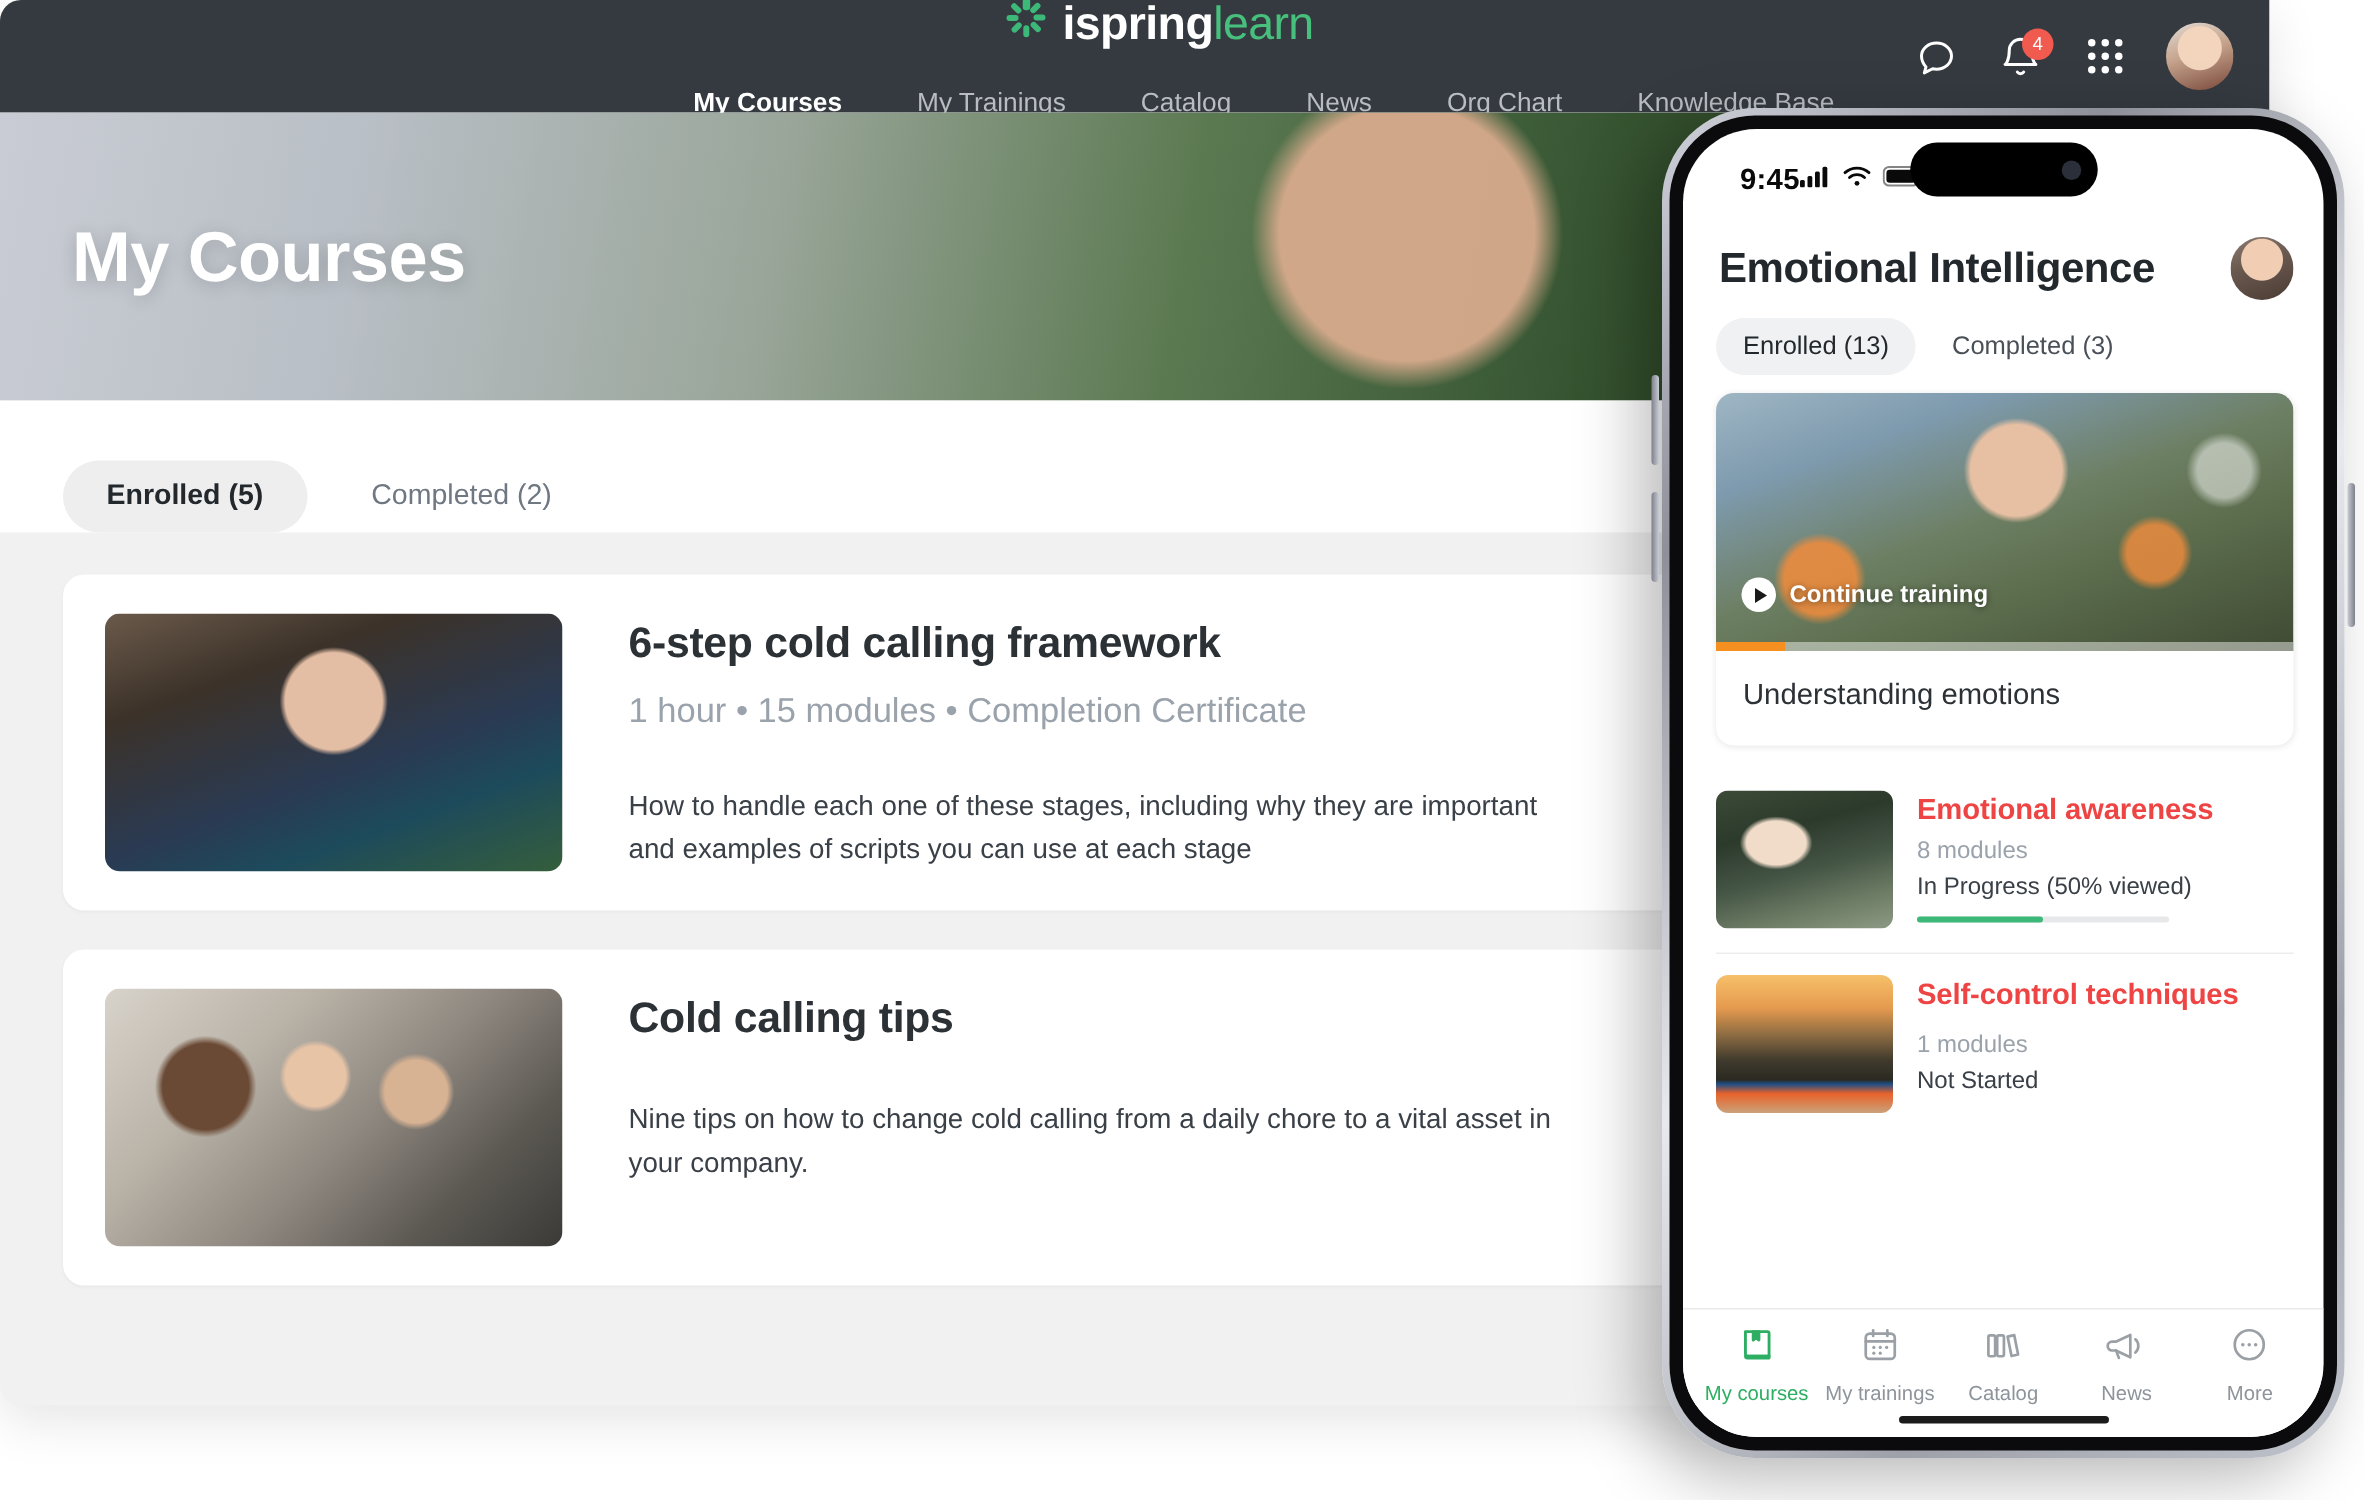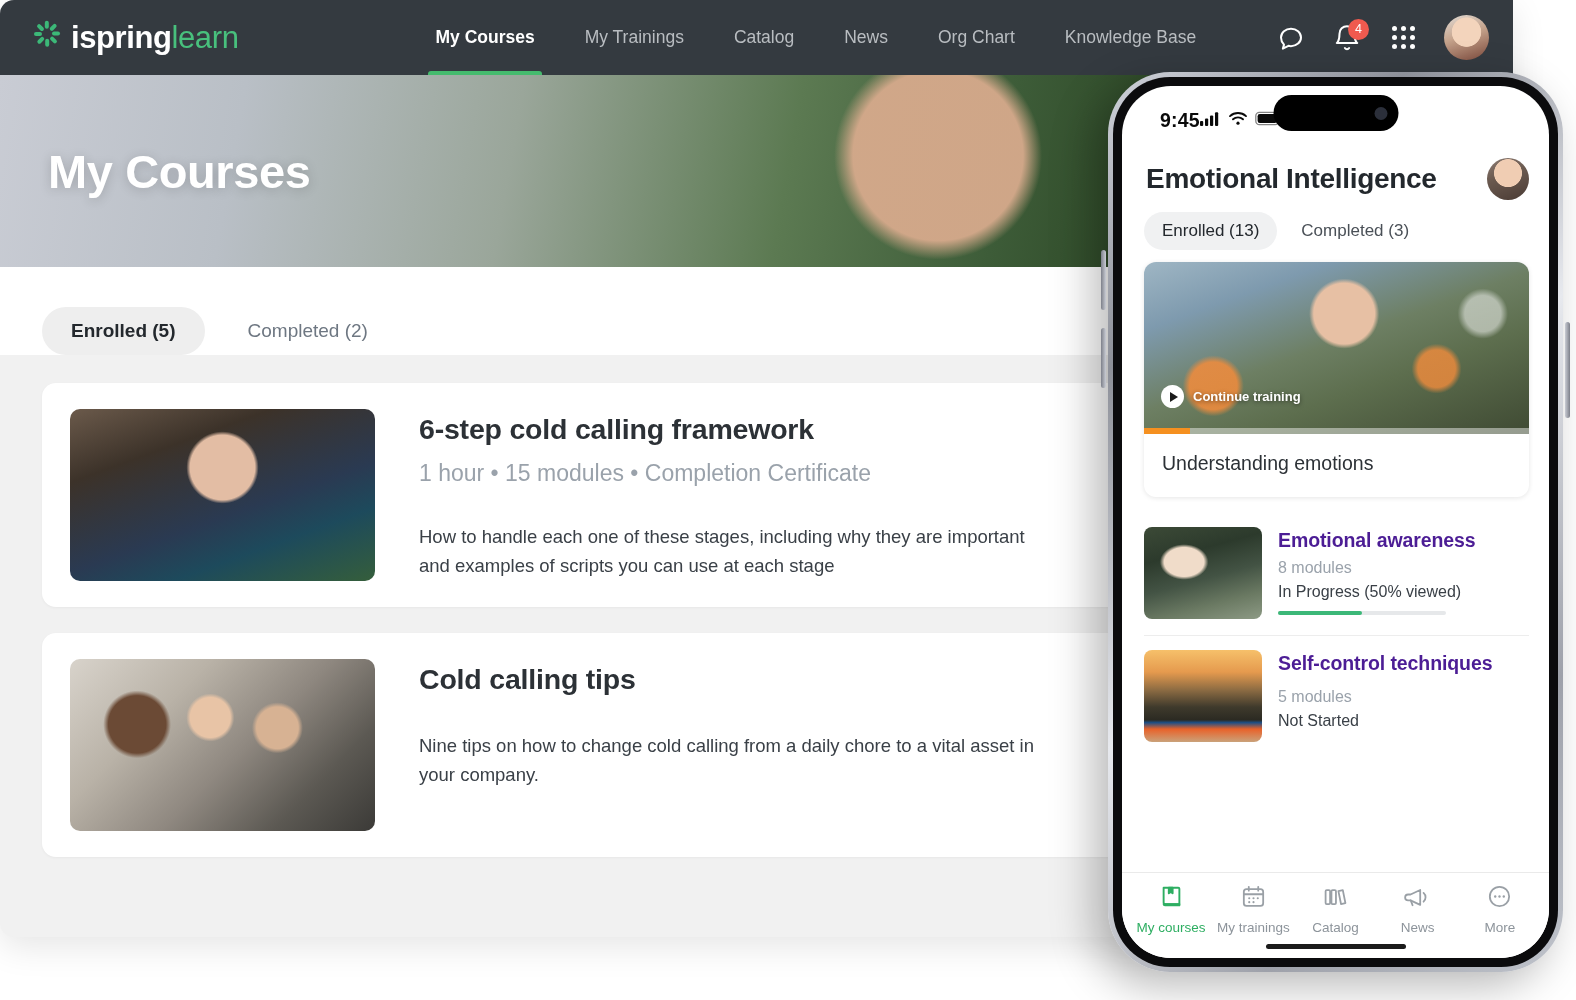--- a/index.html
+++ b/index.html
@@ -16,21 +16,21 @@
     position: absolute; left: 0; top: 0;
     width: 1513px; height: 937px;
     background: #f1f1f1;
     border-radius: 14px 0 0 14px;
     overflow: hidden;
     box-shadow: 0 10px 34px rgba(0,0,0,.10);
   }
   .topbar {
     position: relative; height: 75px;
     background: #343a40;
-    display: flex; align-items: center;
+    display: flex; align-items: center; flex-direction: column;
   }
   .brand { display: flex; align-items: center; margin-left: 32px; gap: 9px; }
   .burst { position: relative; width: 30px; height: 30px; }
   .burst i {
     position: absolute; left: 50%; top: 50%;
     width: 4.4px; height: 8.4px; background: #3cb878;
     border-radius: 2.2px; transform-origin: 50% 0;
   }
   .brand-text { font-size: 31px; font-weight: 700; letter-spacing: -.4px; line-height: 1; }
   .brand-text .a { color: #ffffff; }
@@ -151,30 +151,30 @@
 
   .ph-body { flex: 1; overflow: hidden; padding: 12px 20px 0 22px; }
   .feat-card { border-radius: 12px; overflow: hidden; background: #fff;
     box-shadow: 0 1px 5px rgba(0,0,0,.10); }
   .feat-img { position: relative; height: 172px; overflow: hidden; }
   .cont-row { position: absolute; left: 17px; bottom: 26px; display: flex; align-items: center; gap: 9px; }
   .play { width: 23px; height: 23px; border-radius: 50%; background: #fff;
     display: flex; align-items: center; justify-content: center; }
   .play::after { content: ""; border-left: 8px solid #1a1a1a; border-top: 5px solid transparent;
     border-bottom: 5px solid transparent; margin-left: 3px; }
-  .cont-label { color: #fff; font-size: 13px; font-weight: 700; text-shadow: 0 1px 4px rgba(0,0,0,.5); }
+  .cont-label { color: #fff; font-size: 16px; font-weight: 700; text-shadow: 0 1px 4px rgba(0,0,0,.5); }
   .feat-prog { position: absolute; left: 0; right: 0; bottom: 0; height: 6px; background: rgba(255,255,255,.45); }
   .feat-prog i { display: block; height: 100%; background: #f59020; }
   .feat-name { padding: 18px 18px 22px 18px; font-size: 19.5px; color: #2c3136; }
 
   .ph-list { margin-top: 16px; }
   .ph-item { display: flex; gap: 16px; padding: 14px 0 16px 0; border-bottom: 1px solid #ededed; }
   .ph-thumb { width: 118px; height: 92px; border-radius: 8px; overflow: hidden; flex: 0 0 118px; position: relative; }
   .ph-meta { flex: 1; min-width: 0; padding-top: 2px; }
-  .ph-iname { font-size: 19.5px; font-weight: 700; color: #4c1d95; letter-spacing: -.1px; }
+  .ph-iname { font-size: 19.5px; font-weight: 700; color: #ef4444; letter-spacing: -.1px; }
   .ph-mod { font-size: 16px; color: #9aa2ab; margin-top: 7px; }
   .ph-stat { font-size: 16px; color: #3a4047; margin-top: 6px; }
   .ph-bar { height: 4px; background: #e6e8ea; border-radius: 2px; margin-top: 10px; width: 168px; }
   .ph-bar i { display: block; height: 100%; background: #3cb878; border-radius: 2px; }
 
   .ph-tabbar {
     flex: 0 0 86px; border-top: 1px solid #eaeaea; display: flex; align-items: flex-start;
     padding: 10px 8px 0 8px; background: #fff;
   }
   .tb { flex: 1; display: flex; flex-direction: column; align-items: center; gap: 6px; cursor: pointer; }
@@ -385,21 +385,21 @@
                 <div class="ph-bar">
                   <i id="li0-fill" style="width: 50%; background: rgb(60, 184, 120);"></i>
                 </div>
               </div>
             </div>
 
             <div class="ph-item" style="border-bottom:none;">
               <div class="ph-thumb img-mount"></div>
               <div class="ph-meta">
                 <div class="ph-iname">Self-control techniques</div>
-                <div class="ph-mod" style="margin-top:13px;">5 modules</div>
+                <div class="ph-mod" style="margin-top:13px;">1 modules</div>
                 <div class="ph-stat">Not Started</div>
               </div>
             </div>
 
           </div>
         </div>
 
         <div class="ph-tabbar">
           <div class="tb active">
             <span>

